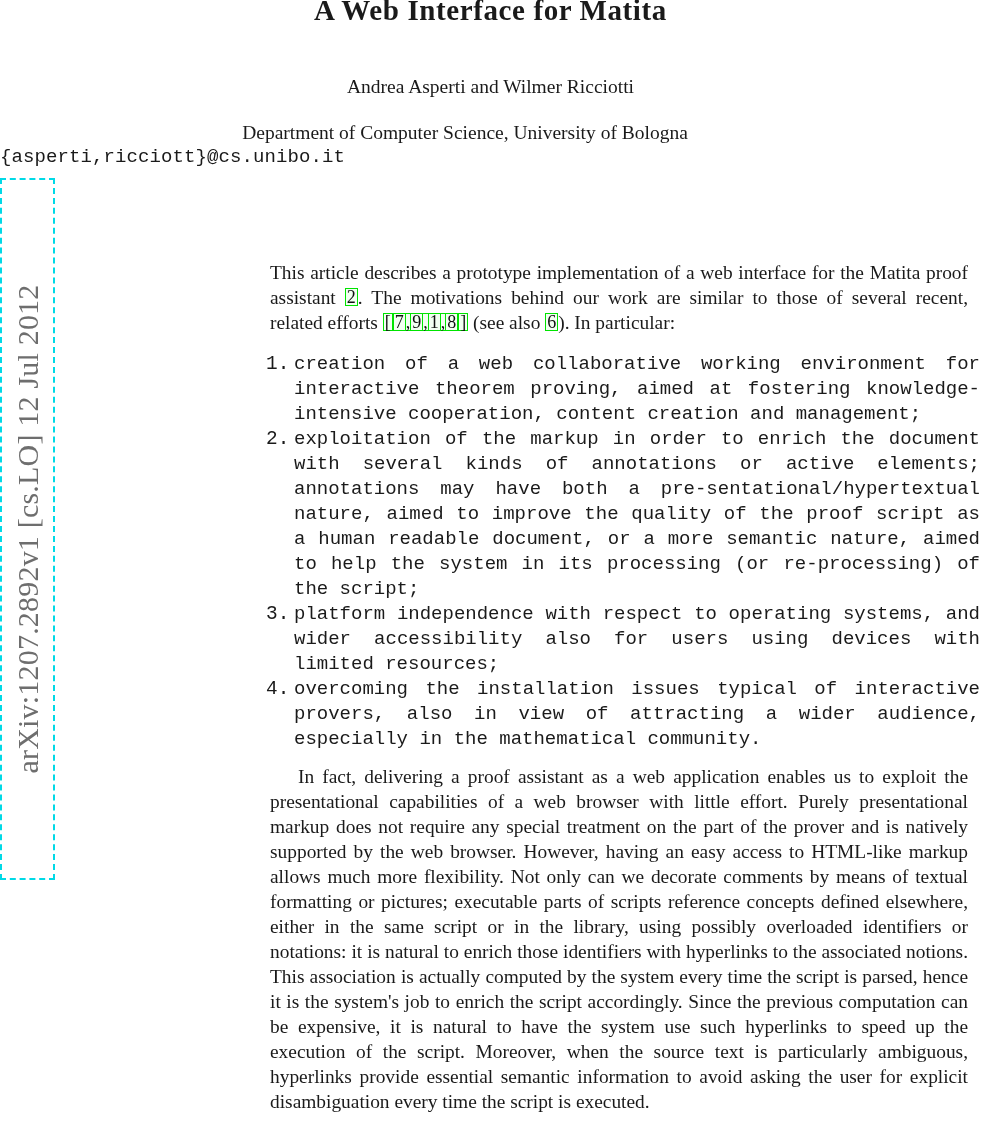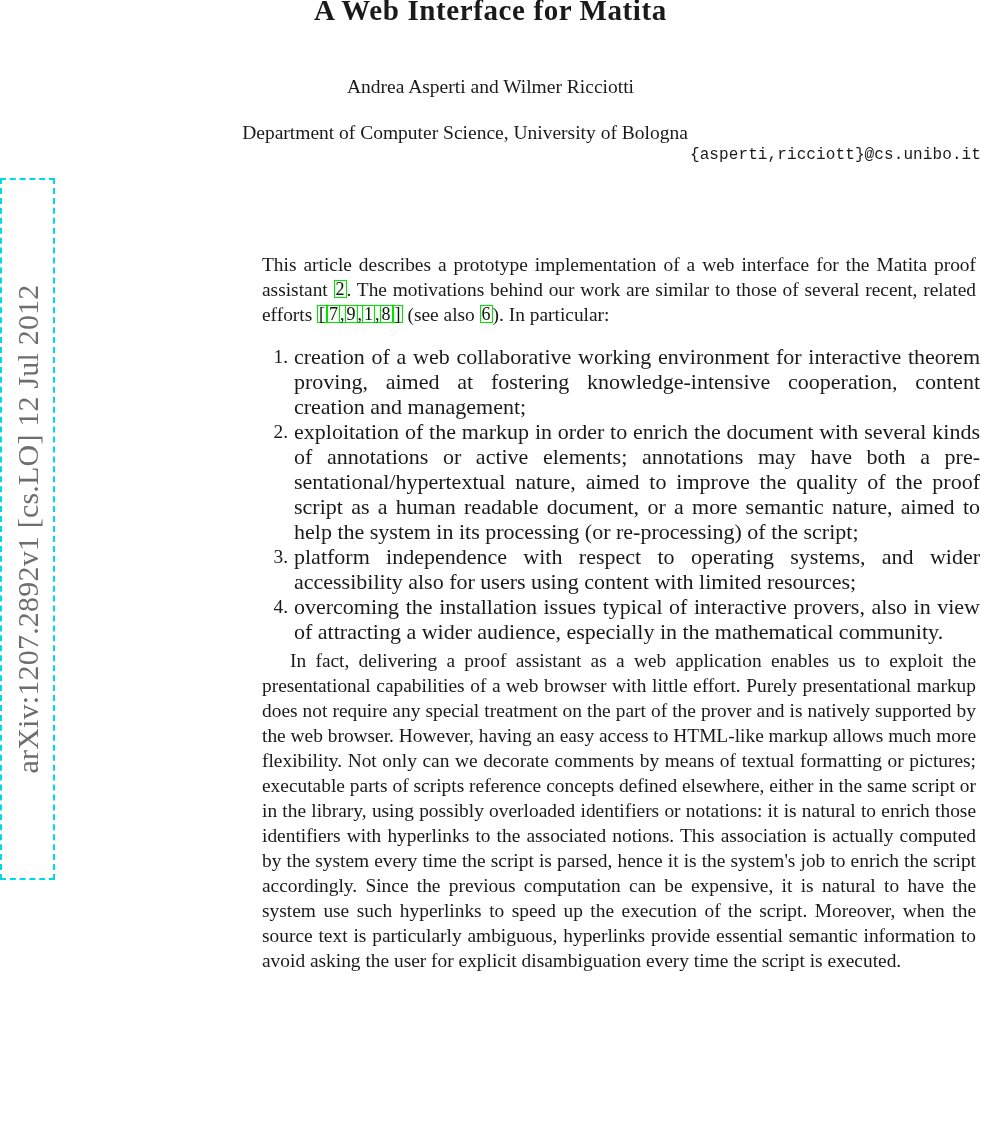--- a/index.html
+++ b/index.html
@@ -78,36 +78,36 @@
     width: 930px;
     text-align: center;
     font-size: 19.5px;
   }
 
   #email {
     position: absolute;
     left: 0;
     top: 146px;
     width: 981px;
-    text-align: right;
+    text-align: left;
     font-family: "Liberation Mono", "DejaVu Sans Mono", monospace;
-    font-size: 16px;
+    font-size: 19px;
     letter-spacing: 0.1px;
   }
 
   
   #body-col {
     position: absolute;
     left: 258px;
     top: 248px;
     width: 722px;
   }
 
   p.body {
-    margin: 4px;
+    margin: 12px;
     font-size: 19.4px;
     line-height: 25.0px;
     text-align: justify;
     text-justify: inter-word;
     hyphens: manual;
     font-family: Liberation Serif, serif;
   }
   p.indent { text-indent: 28px; }
   p.gap-before { margin-top: 24px; }
 
@@ -115,23 +115,24 @@
     margin: 17px 0 0 0;
     padding: 0 0 0 0;
     list-style: none;
     counter-reset: itm;
   }
   ol.items > li {
     position: relative;
     counter-increment: itm;
     padding-left: 36px;
     margin-bottom: 0px;
-    font-size: 22px;
+    font-size: 19px;
     line-height: 25.0px;
     text-align: justify;
+    font-family: Liberation Mono, monospace;
   }
   ol.items > li::before {
     content: counter(itm) ".";
     position: absolute;
     left: 8px;
     top: 0;
     width: 22px;
     text-align: right;
     font-size: 19.4px;
   }
@@ -191,21 +192,21 @@
   <div id="affiliation">Department of Computer Science, University of Bologna</div>
   <div id="email">{asperti,ricciott}@cs.unibo.it</div>
 
   <div id="body-col">
 
     <p class="body"><span>This article describes a prototype implementation of a web interface for the Matita proof assistant </span><span class="cite">2</span><span>. The motivations behind our work are similar to those of several recent, related efforts </span><span class="cite-group"><span class="brk">[</span><span class="cite">7</span><span class="sep">,</span><span class="cite">9</span><span class="sep">,</span><span class="cite">1</span><span class="sep">,</span><span class="cite">8</span><span class="brk">]</span></span><span> (see also </span><span class="cite">6</span><span>). In particular:</span></p>
 
     <ol class="items">
       <li>creation of a web collaborative working environment for interactive theorem proving, aimed at fostering knowledge-intensive cooperation, content creation and management;</li>
       <li>exploitation of the markup in order to enrich the document with several kinds of annotations or active elements; annotations may have both a pre-sentational/hypertextual nature, aimed to improve the quality of the proof script as a human readable document, or a more semantic nature, aimed to help the system in its processing (or re-processing) of the script;</li>
-      <li>platform independence with respect to operating systems, and wider accessibility also for users using content with limited resources;</li>
+      <li>platform independence with respect to operating systems, and wider accessibility also for users using devices with limited resources;</li>
       <li>overcoming the installation issues typical of interactive provers, also in view of attracting a wider audience, especially in the mathematical community.</li>
     </ol>
 
 
     <p class="body indent">In fact, delivering a proof assistant as a web application enables us to exploit the presentational capabilities of a web browser with little effort. Purely presentational markup does not require any special treatment on the part of the prover and is natively supported by the web browser. However, having an easy access to HTML-like markup allows much more flexibility. Not only can we decorate comments by means of textual formatting or pictures; executable parts of scripts reference concepts defined elsewhere, either in the same script or in the library, using possibly overloaded identifiers or notations: it is natural to enrich those identifiers with hyperlinks to the associated notions. This association is actually computed by the system every time the script is parsed, hence it is the system's job to enrich the script accordingly. Since the previous computation can be expensive, it is natural to have the system use such hyperlinks to speed up the execution of the script. Moreover, when the source text is particularly ambiguous, hyperlinks provide essential semantic information to avoid asking the user for explicit disambiguation every time the script is executed.</p>
 
 
   </div>
 </div>
 

